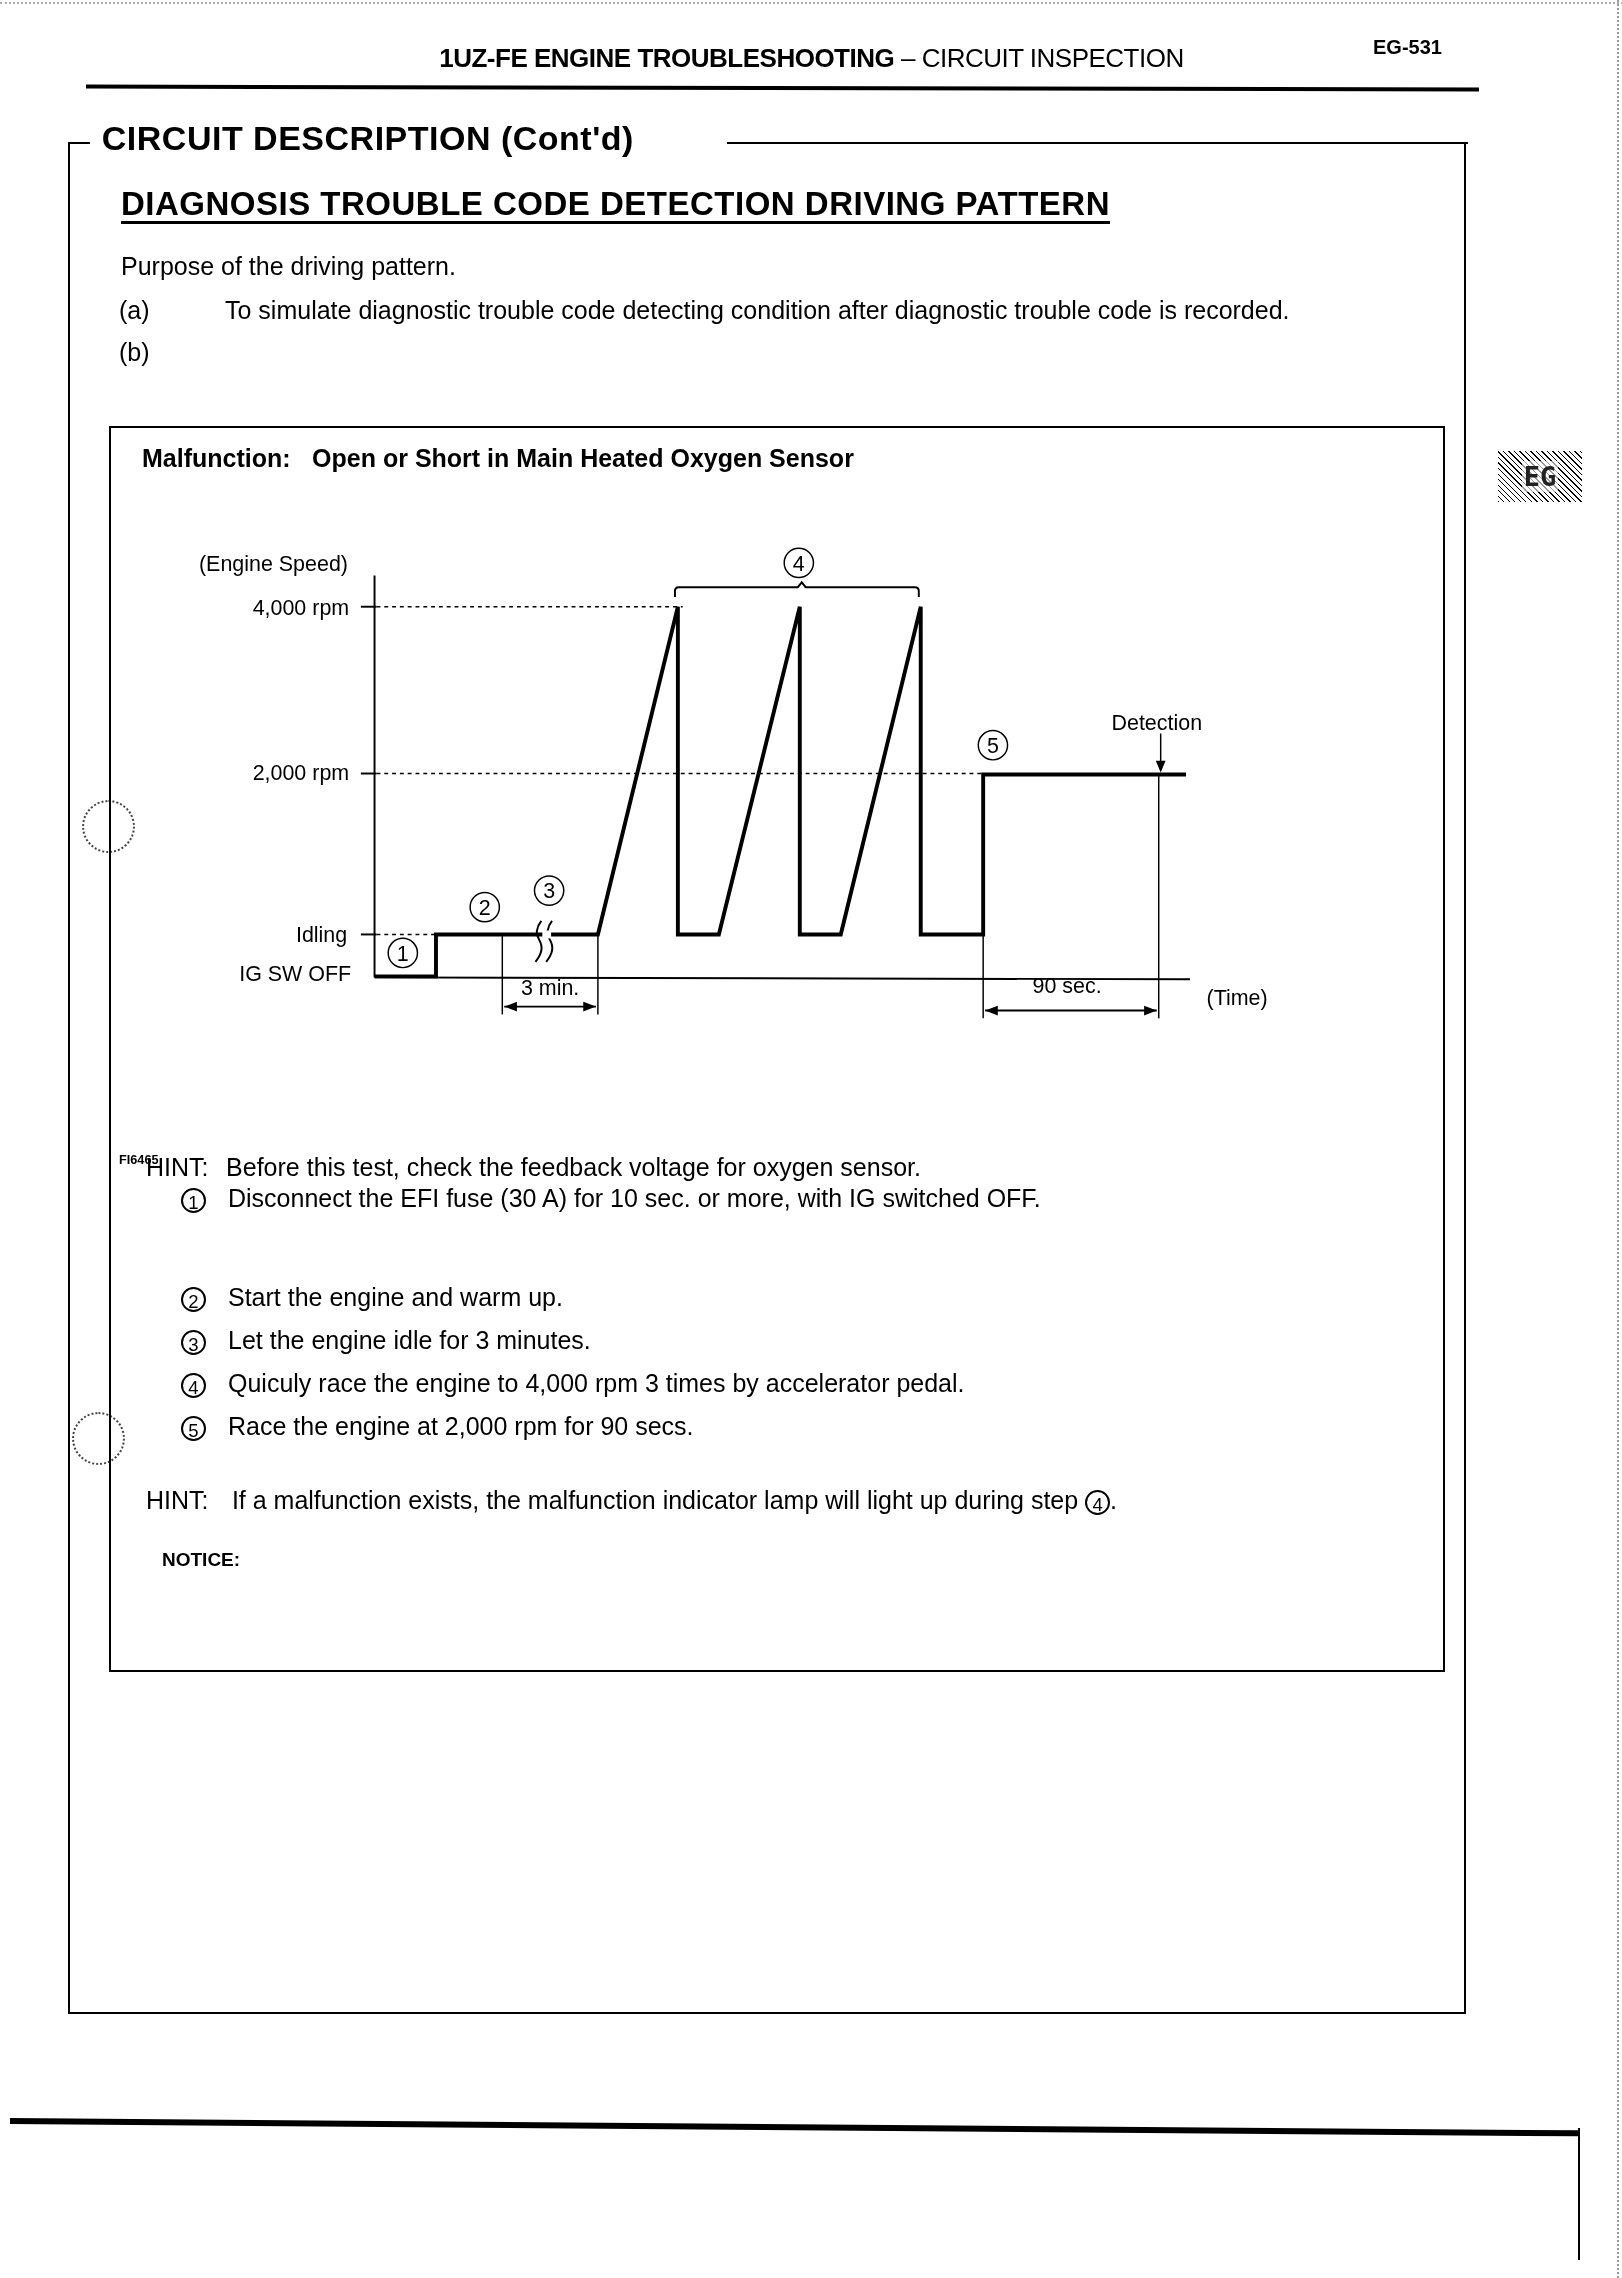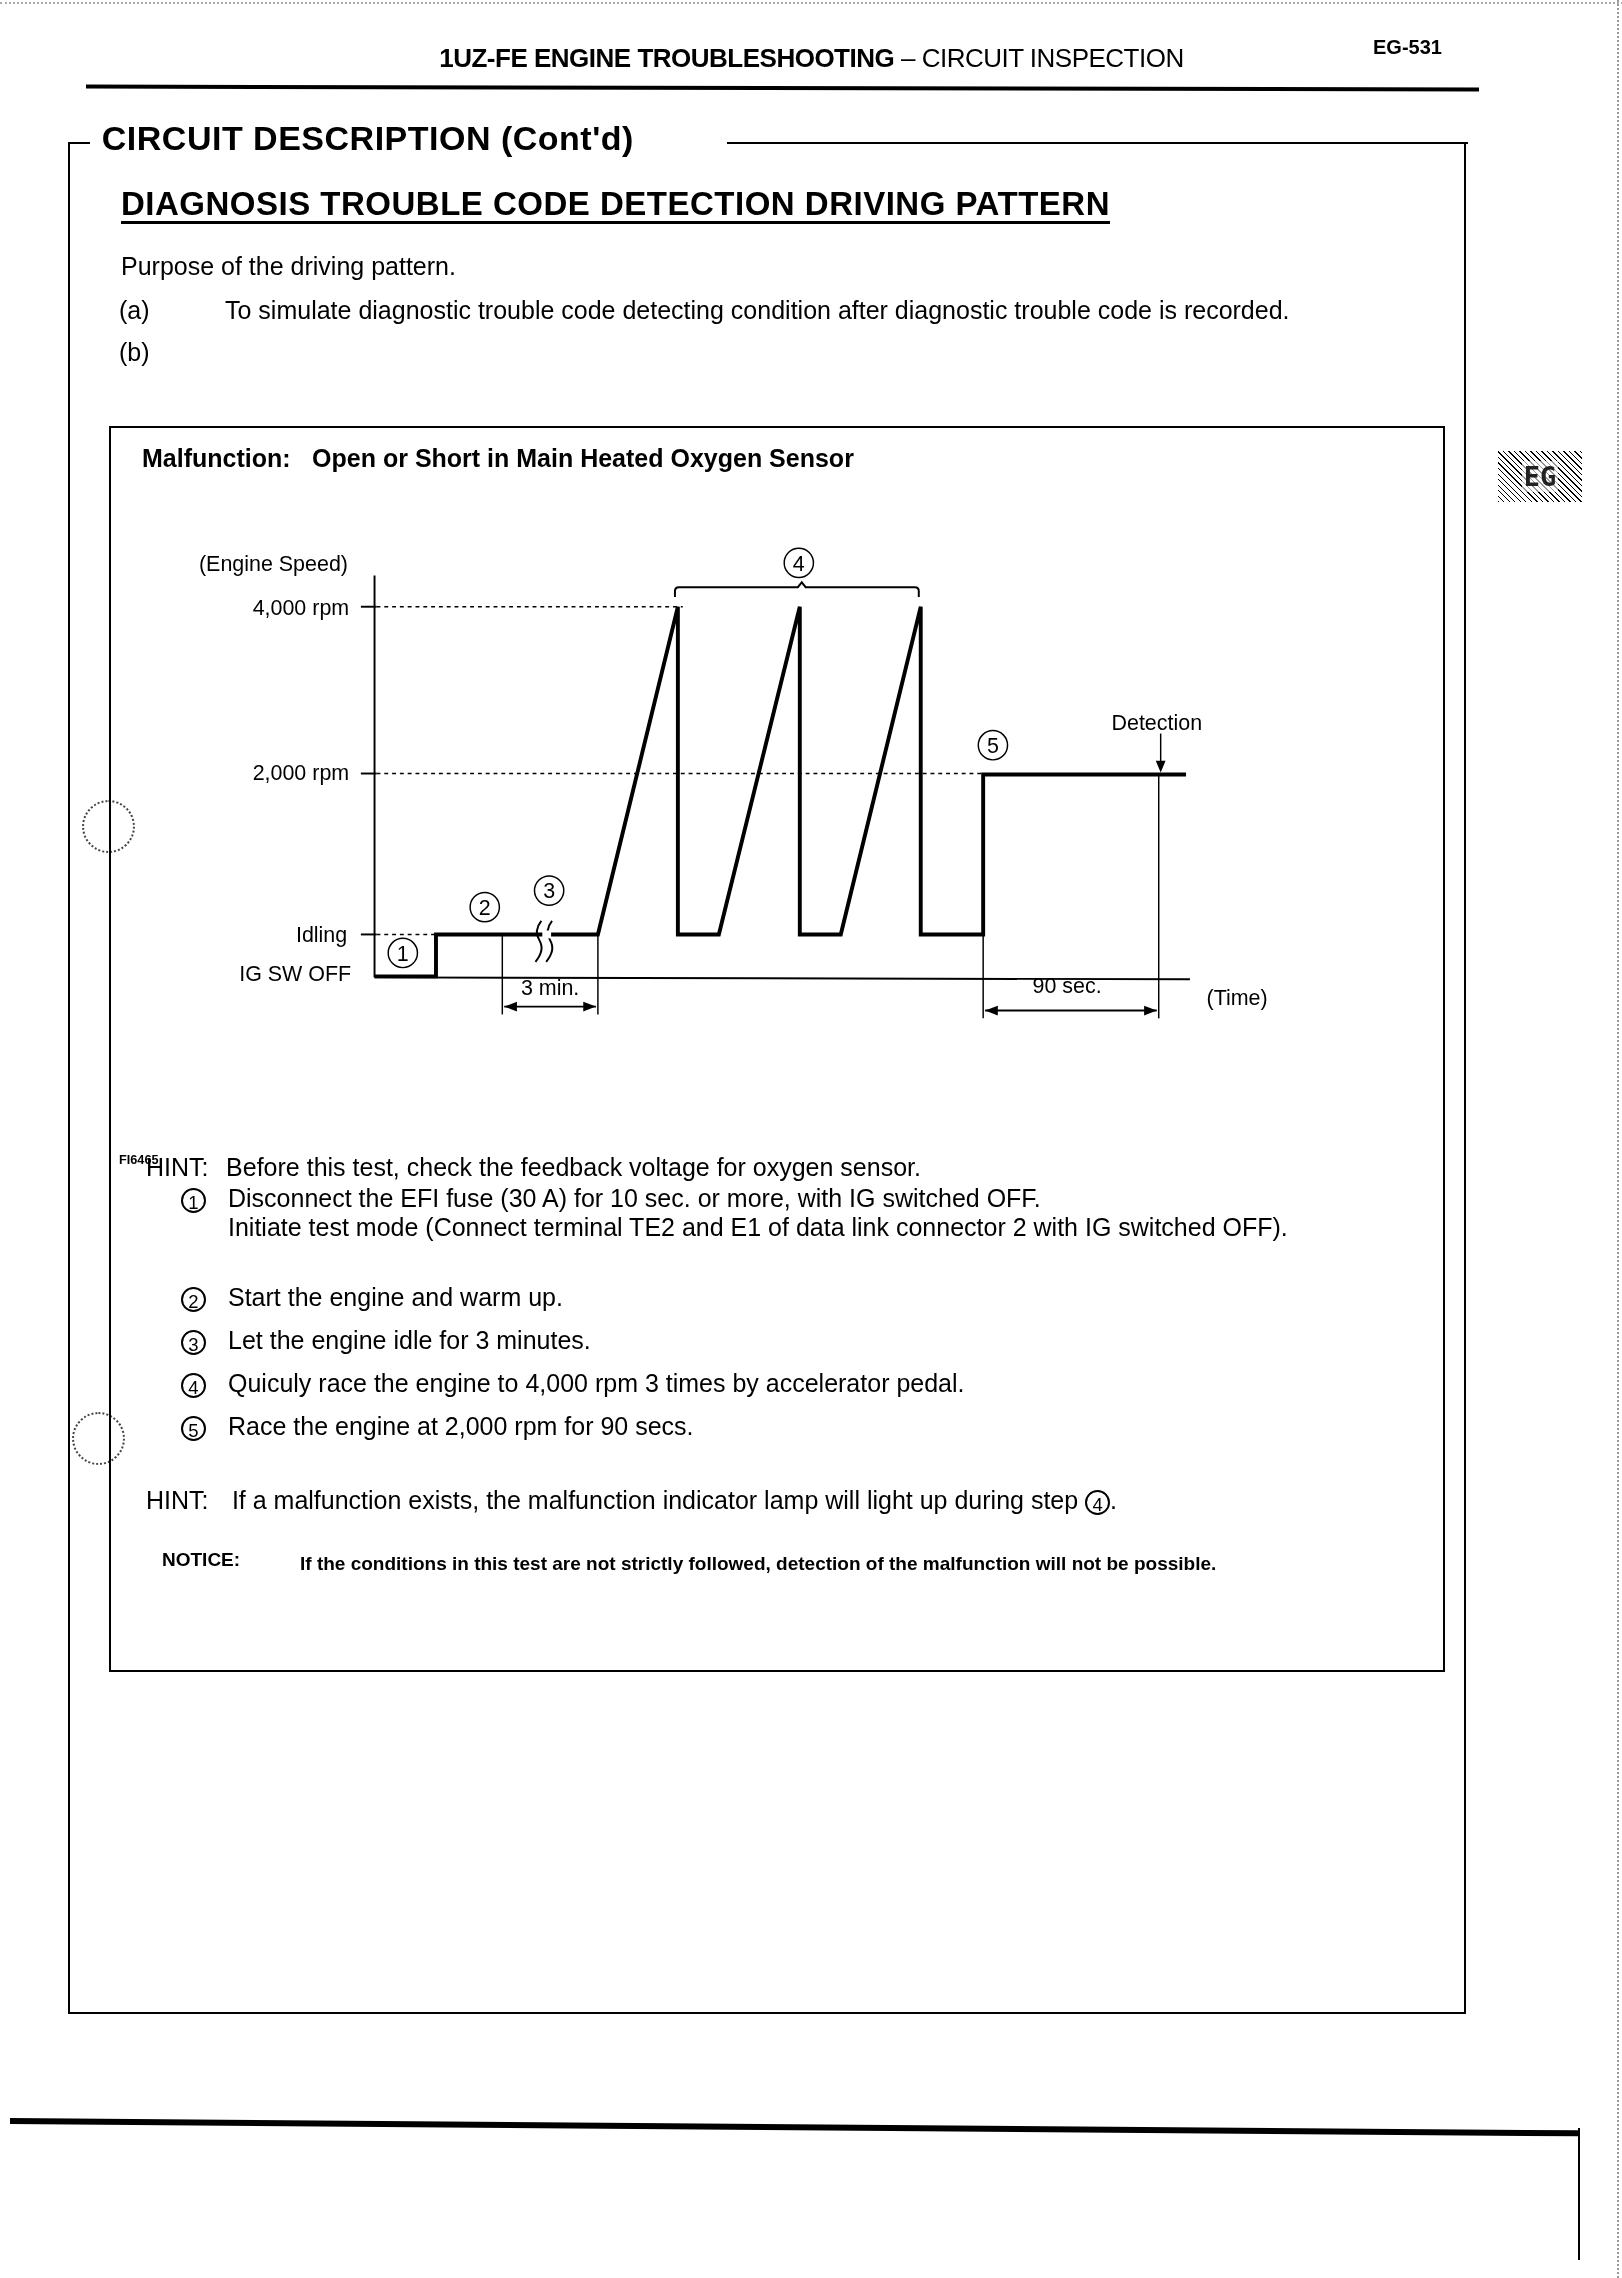--- a/index.html
+++ b/index.html
@@ -143,21 +143,20 @@
 </svg>
 
 <div class="abs fig-code">FI6465</div>
 
 <div class="abs hint-block" style="top:1153px;"><span>HINT:</span><span style="margin-left:17.6px;">Before this test, check the feedback voltage for oxygen sensor.</span></div>
 
 <div class="abs step" style="top:1184px; height:90px;">
   <span class="circ">1</span>
   <div class="txt">
       <div>Disconnect the EFI fuse (30 A) for 10 sec. or more, with IG switched OFF.</div>
-      <div>Initiate test mode (Connect terminal TE2 and E1 of data link connector 2 with IG switched OFF).</div>
     </div>
 </div>
 <div class="abs step" style="top:1283px;">
   <span class="circ">2</span>
   <span class="txt">Start the engine and warm up.</span>
 </div>
 <div class="abs step" style="top:1326px;">
   <span class="circ">3</span>
   <span class="txt">Let the engine idle for 3 minutes.</span>
 </div>
@@ -167,18 +166,17 @@
 </div>
 <div class="abs step" style="top:1412px;">
   <span class="circ">5</span>
   <span class="txt">Race the engine at 2,000 rpm for 90 secs.</span>
 </div>
 
 <div class="abs hint-block" style="top:1486px;"><span>HINT:</span><span style="margin-left:23.4px;text-align:right;">If a malfunction exists, the malfunction indicator lamp will light up during step</span> <span class="circ">4</span><span>.</span></div>
 
 <div class="abs notice" style="width:1287px; height:68px;">
   <span>NOTICE:</span>
-  <span class="txt">If the conditions in this test are not strictly followed, detection of the malfunction will not be possible.</span>
 </div>
 
 <div class="abs bottom-rule"></div>
 <div class="abs bottom-right-line"></div>
 
 
 </body></html>

